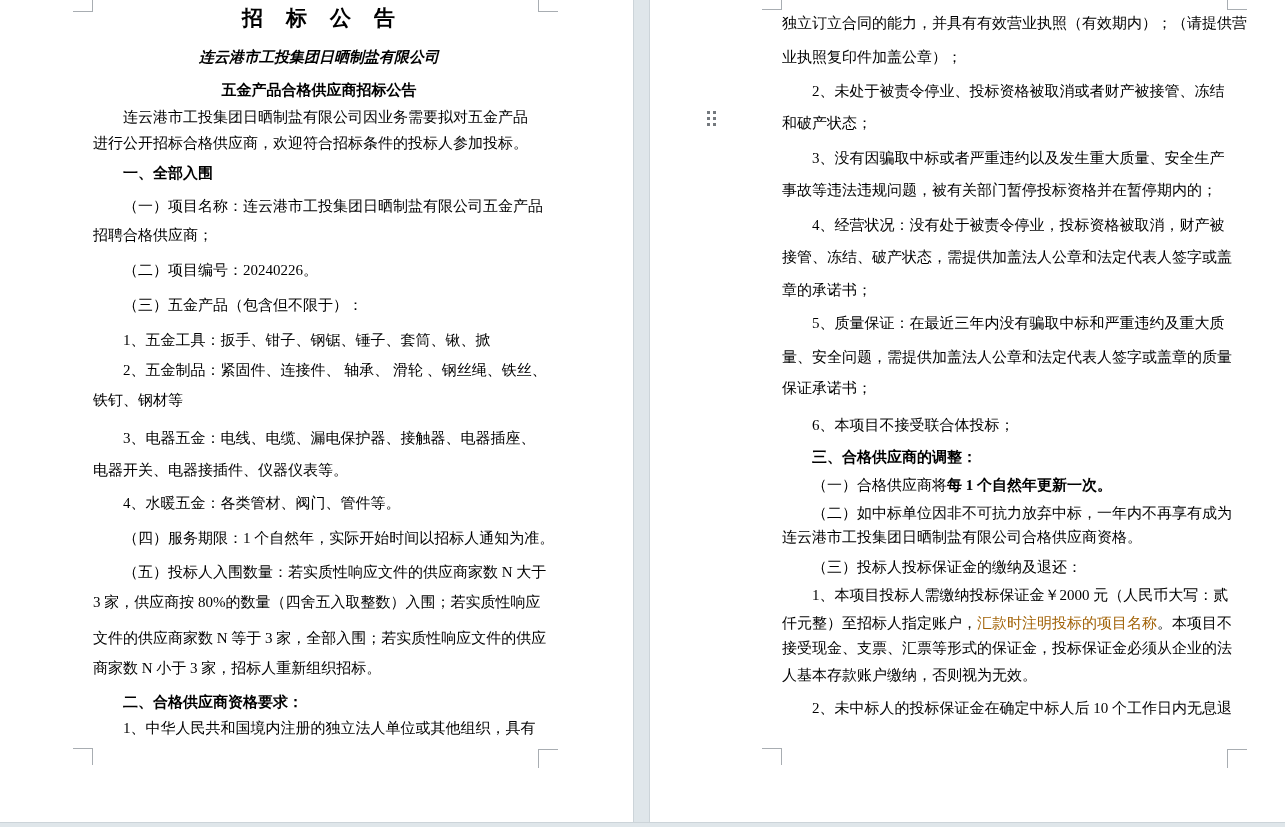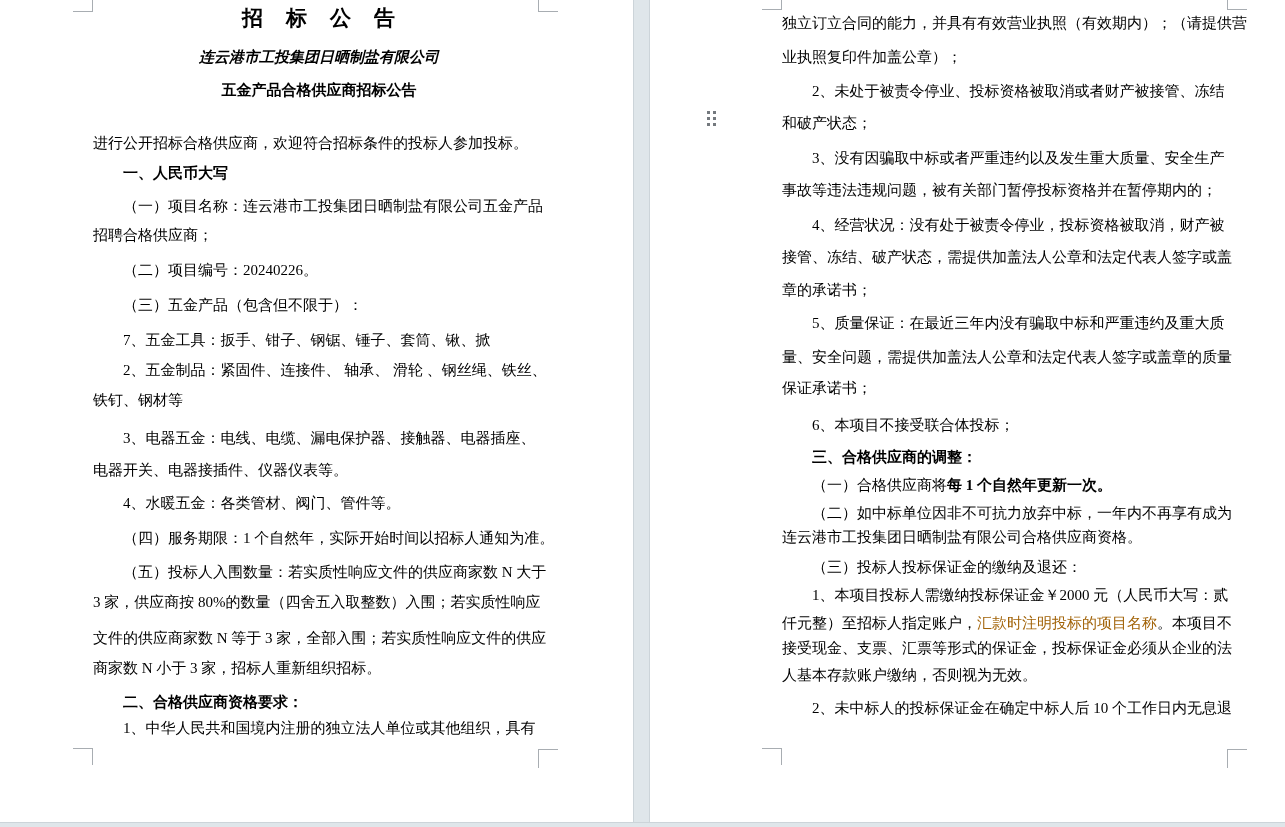--- a/index.html
+++ b/index.html
@@ -33,27 +33,28 @@
 <div class="stage">
 
   <div class="page page-left" id="pageLeft">
     <div class="crop tl" style="left:73px;top:0;width:20px;height:12px;"></div>
     <div class="crop tr" style="left:538px;top:0;width:20px;height:12px;"></div>
     <div class="crop bl" style="left:73px;top:748px;width:20px;height:17px;"></div>
     <div class="crop br" style="left:538px;top:749px;width:20px;height:19px;"></div>
   <div class="line title" style="top: 8px;">招　标　公　告</div>
       <div class="line bold center" style="top: 47px; font-style: italic;">连云港市工投集团日晒制盐有限公司</div>
       <div class="line bold center" style="top: 80px;">五金产品合格供应商招标公告</div>
+      <div class="line indent" style="top: 107px;">连云港市工投集团日晒制盐有限公司因业务需要拟对五金产品</div>
       <div class="line" style="top: 133px;">进行公开招标合格供应商，欢迎符合招标条件的投标人参加投标。</div>
-      <div class="line bold indent" style="top: 163px;">一、人民币大写</div>
+      <div class="line bold indent" style="top: 163px;">一、全部入围</div>
       <div class="line indent" style="top: 196px;">（一）项目名称：连云港市工投集团日晒制盐有限公司五金产品</div>
       <div class="line" style="top: 225px;">招聘合格供应商；</div>
       <div class="line indent" style="top: 260px;">（二）项目编号：20240226。</div>
       <div class="line indent" style="top: 295px;">（三）五金产品（包含但不限于）：</div>
-      <div class="line indent" style="top: 330px;">7、五金工具：扳手、钳子、钢锯、锤子、套筒、锹、掀</div>
+      <div class="line indent" style="top: 330px;">1、五金工具：扳手、钳子、钢锯、锤子、套筒、锹、掀</div>
       <div class="line indent" style="top: 360px;">2、五金制品：紧固件、连接件、 轴承、 滑轮 、钢丝绳、铁丝、</div>
       <div class="line" style="top: 390px;">铁钉、钢材等</div>
       <div class="line indent" style="top: 428px;">3、电器五金：电线、电缆、漏电保护器、接触器、电器插座、</div>
       <div class="line" style="top: 460px;">电器开关、电器接插件、仪器仪表等。</div>
       <div class="line indent" style="top: 493px;">4、水暖五金：各类管材、阀门、管件等。</div>
       <div class="line indent" style="top: 528px;">（四）服务期限：1 个自然年，实际开始时间以招标人通知为准。</div>
       <div class="line indent" style="top: 562px;">（五）投标人入围数量：若实质性响应文件的供应商家数 N 大于</div>
       <div class="line" style="top: 592px;">3 家，供应商按 80%的数量（四舍五入取整数）入围；若实质性响应</div>
       <div class="line" style="top: 628px;">文件的供应商家数 N 等于 3 家，全部入围；若实质性响应文件的供应</div>
       <div class="line" style="top: 658px;">商家数 N 小于 3 家，招标人重新组织招标。</div>

